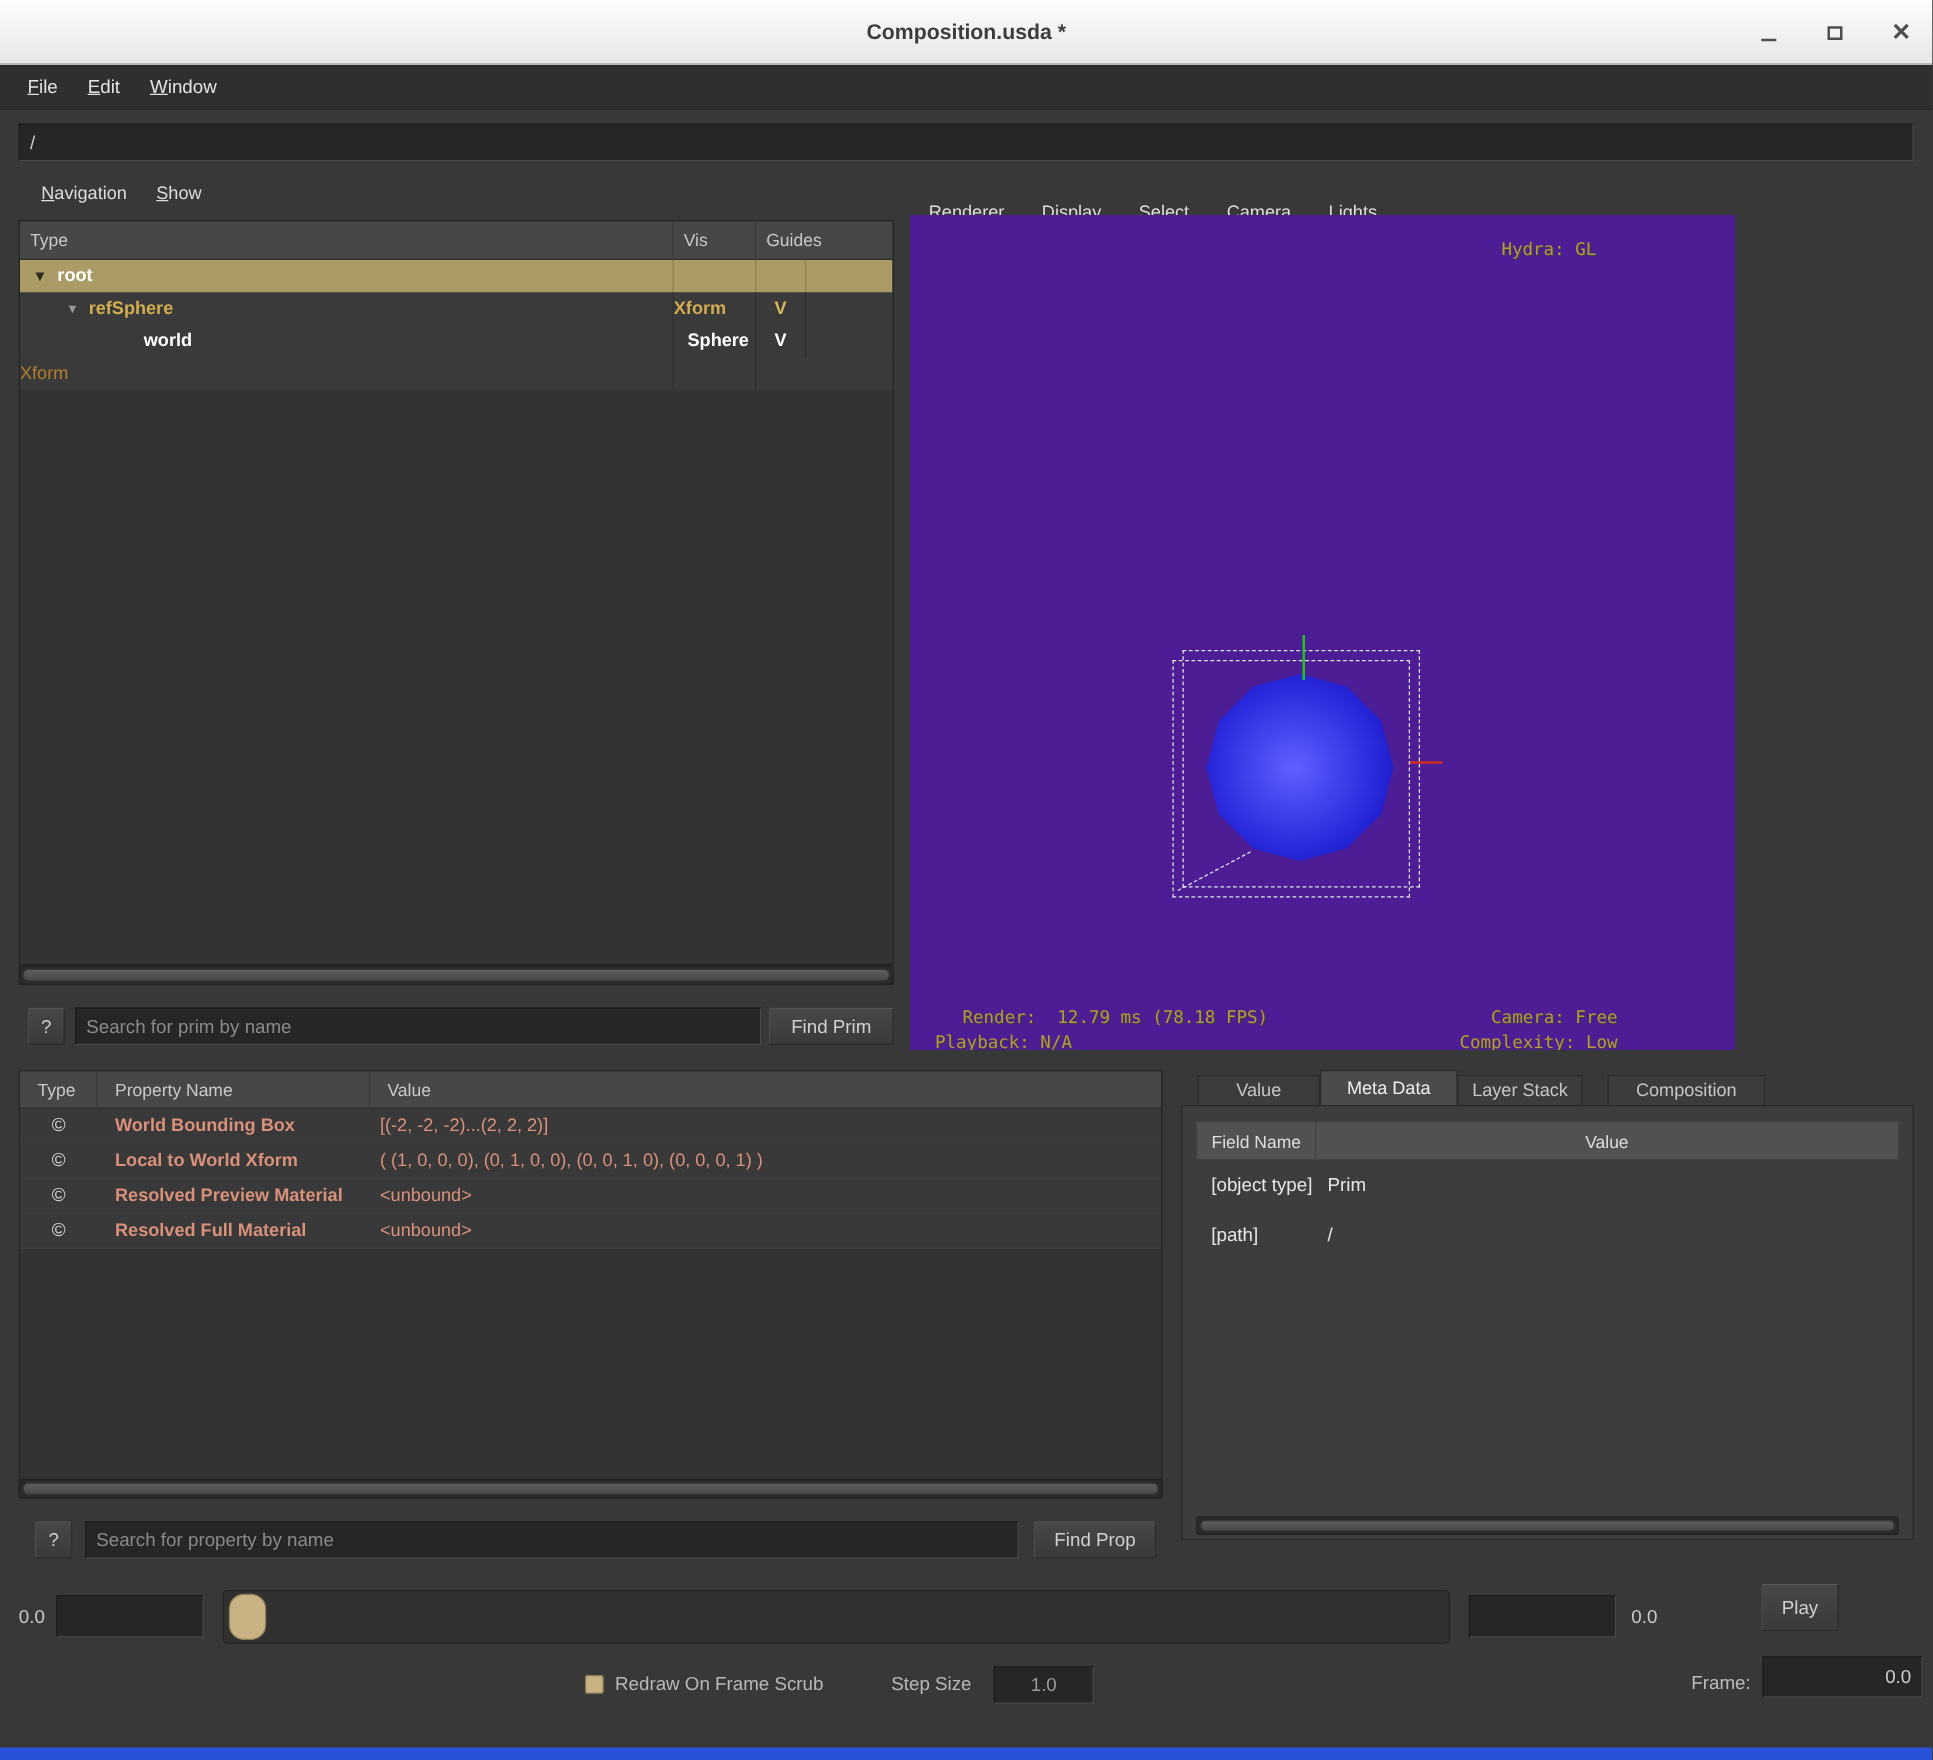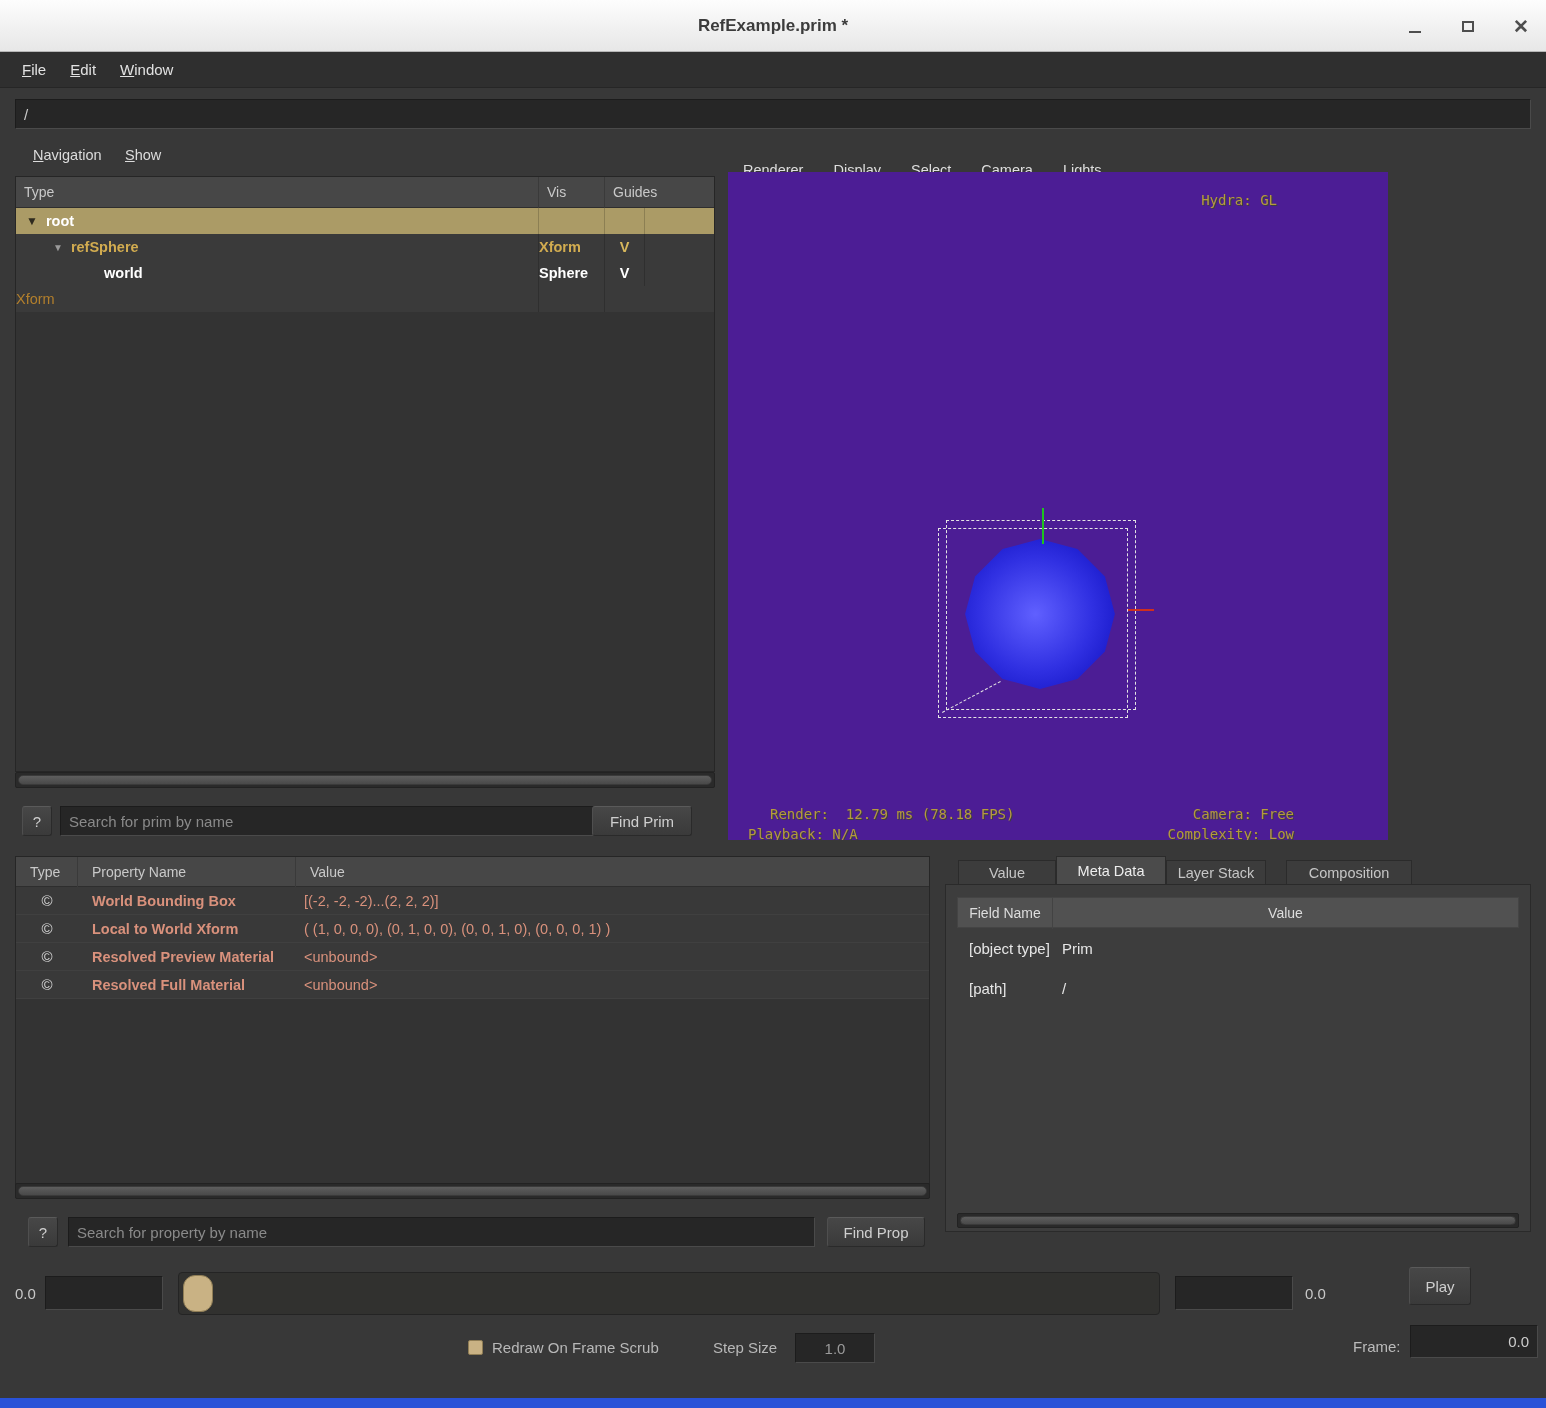--- a/index.html
+++ b/index.html
@@ -49,21 +49,21 @@
   .tri { font-size: 10px; margin-right: 8px; }
   .row-0 { background: #ab9b66; }
   .row-0 .tc-name { padding-left: 10px; }
   .row-0 .tri { color: #2e2a1e; font-size: 12px; }
   .row-0 .prim-label { color: #ffffff; font-weight: bold; }
   .row-1 .tc-name { padding-left: 37px; }
   .row-1 .tri { color: #9a9a9a; }
   .row-1 .prim-label, .row-1 .tc-type { color: #d2ac50; font-weight: bold; }
   .row-1 .tc-vis { color: #d8b85c; font-weight: bold; }
   .row-2 .tc-name { padding-left: 88px; }
-  .row-2 .prim-label, .row-2 .tc-type { color: #ffffff; font-weight: bold; }
+  .row-2 .prim-label, .row-2 .tc-type { color: #ffffff; font-weight: bold; margin-left: 11px; }
   .row-2 .tc-vis { color: #ffffff; font-weight: bold; }
   .row-3 .tc-name { padding-left: 58px; }
   .row-3 .prim-label, .row-3 .tc-type { color: #b27f2c; }
 
   
   .vp-menu { position: absolute; left: 728px; top: 140px; height: 28px; display: flex; }
   .vp-menu-item { color: #dedede; font-size: 14.5px; line-height: 28px; padding: 0 15px; margin-top: 16px; }
   .viewport { position: absolute; left: 728px; top: 172px; width: 660px; height: 668px; background: #4c1d95; overflow: hidden; }
   .hud { position: absolute; font-family: "DejaVu Sans Mono", monospace; font-size: 14px; color: #b59a3e;
     text-shadow: 1px 1px 0 #3e3e3e; white-space: pre; }
@@ -114,21 +114,21 @@
     border: 1px solid #8f7d55; border-radius: 12px; }
   .checkbox { position: absolute; left: 468px; top: 1340px; width: 15px; height: 15px; background: #c9b284;
     border: 1px solid #8f7d55; border-radius: 2px; }
   .bottom-strip { position: absolute; left: 0; top: 1398px; width: 1546px; height: 10px; background: #2952d8; }
   u { text-decoration: underline; }
 </style>
 </head>
 <body>
 
 <div class="titlebar">
-  <div class="title">RefExample.prim *</div>
+  <div class="title">Composition.usda *</div>
   <div class="win-controls">
     <div class="win-btn">
         <span class="min-glyph"></span>
       </div>
     <div class="win-btn">
         <span class="max-glyph"></span>
       </div>
     <div class="win-btn"><span class="close-glyph">✕</span></div>
   </div>
 </div>
@@ -181,21 +181,21 @@
     <div class="tc tc-vis"></div>
     <div class="tc tc-guides"></div>
   </div>
 </div>
 <div class="hscroll" style="left:15px; top:772px; width:700px; height:16px;">
     <div class="handle"></div>
   </div>
 
 <button class="btn" style="left:22px; top:806px; width:30px; height:30px;">?</button>
 <input class="sunken" style="position: absolute; left: 60px; top: 806px; width: 549px; height: 30px;" placeholder="Search for prim by name">
-<button class="btn" style="left:592px; top:806px; width:100px; height:30px;">Find Prim</button>
+<button class="btn" style="left:615px; top:806px; width:100px; height:30px;">Find Prim</button>
 
 <div class="vp-menu">
   <span class="vp-menu-item">Renderer</span>
   <span class="vp-menu-item">Display</span>
   <span class="vp-menu-item">Select</span>
   <span class="vp-menu-item">Camera</span>
   <span class="vp-menu-item">Lights</span>
 </div>
 
 <div class="viewport">

